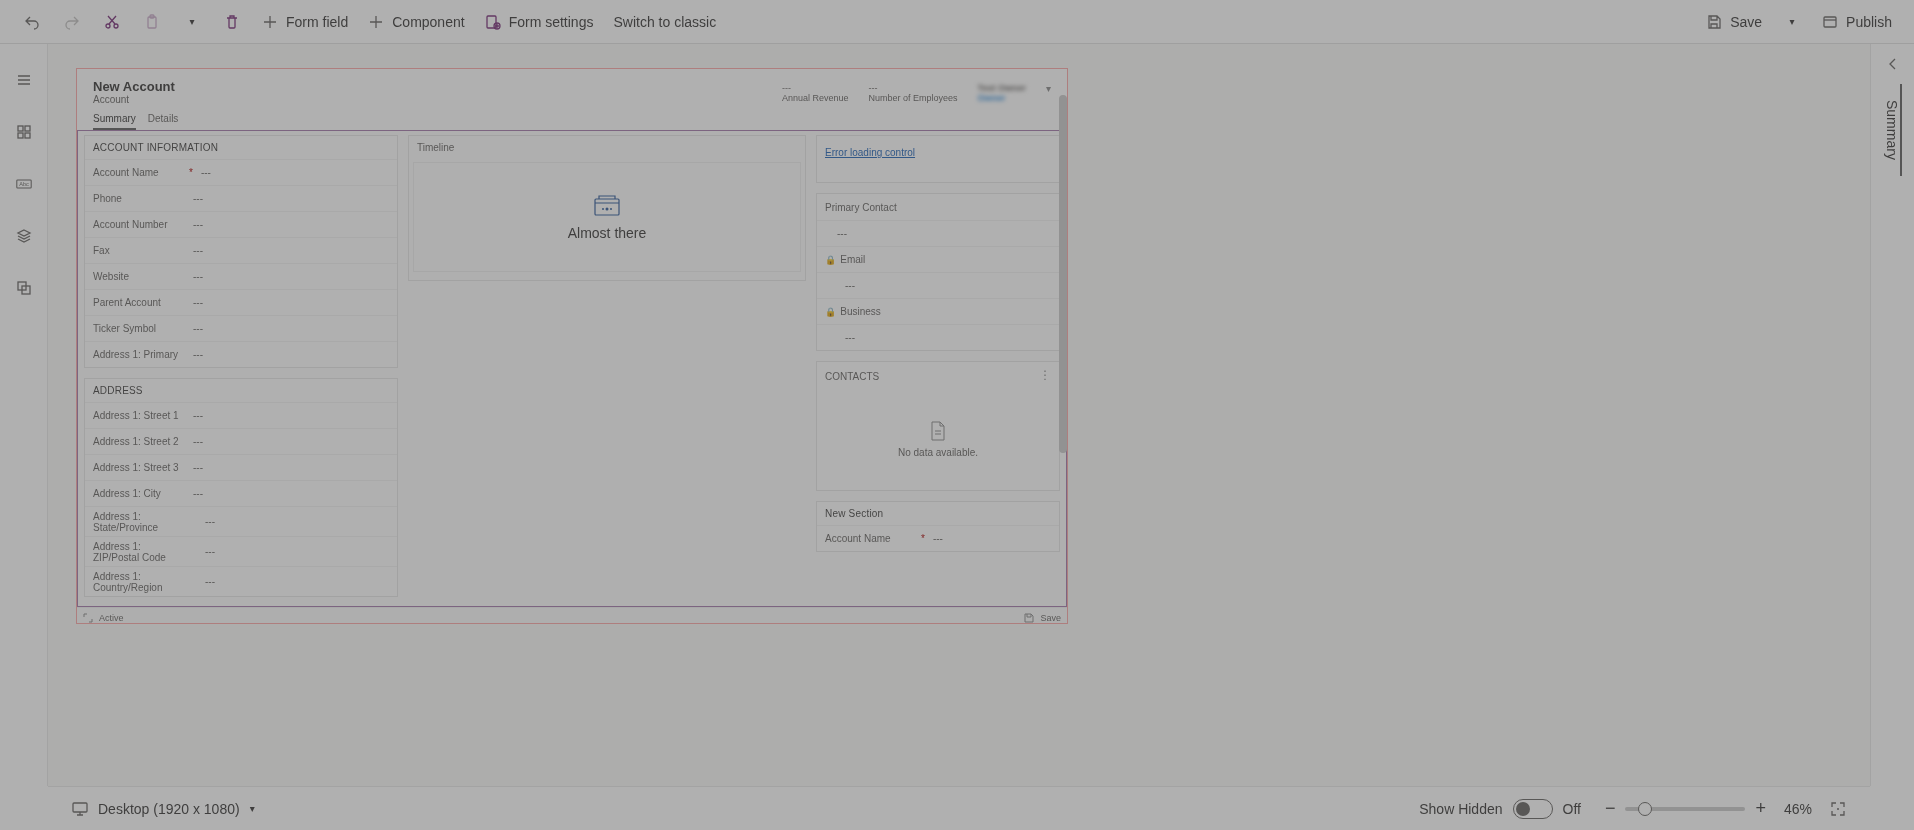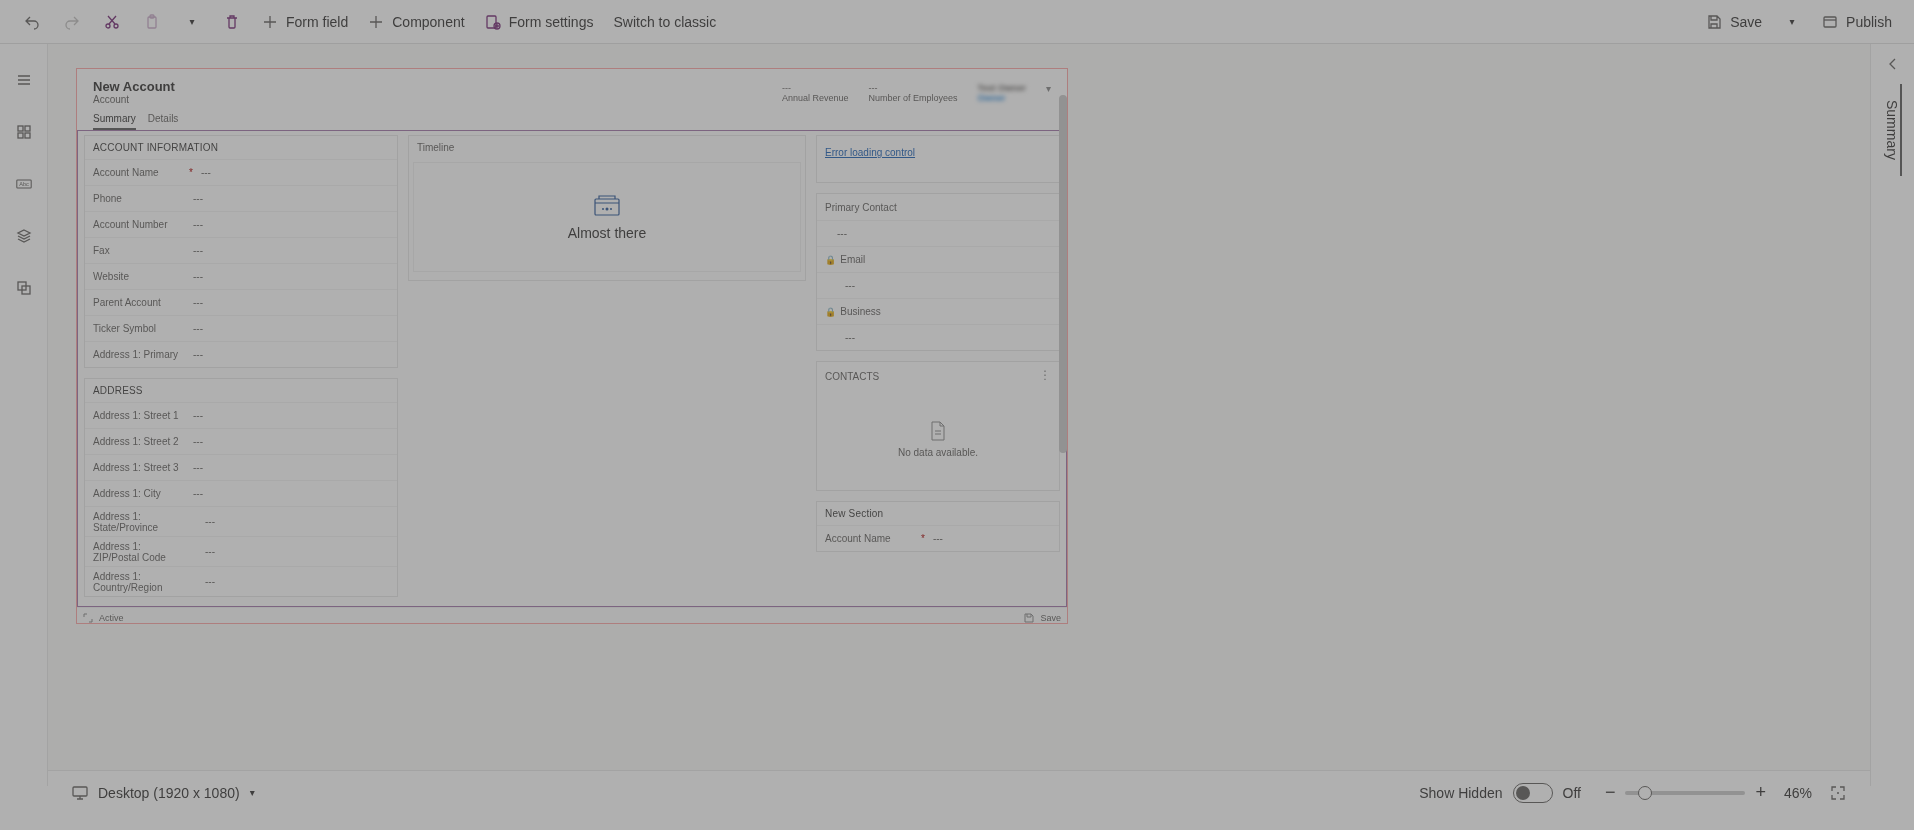--- a/index.html
+++ b/index.html
@@ -112,21 +112,21 @@
   }
   .footer .l, .footer .r { display:flex; gap:6px; align-items:center; }
 
   .canvas-scroll { position:absolute; right:0; top:26px; bottom:16px; width:8px;
     background:transparent; }
   .canvas-scroll .thumb { position:absolute; left:0; width:8px; background:#c8c8c8;
     top:0; height:70%; border-radius:4px; }
 
   
   .statusbar {
-    position:absolute; left:48px; right:44px; bottom:16px; height:44px;
+    position:absolute; left:48px; right:44px; bottom:0; height:44px;
     display:flex; align-items:center; padding:0 24px; background:#fff;
     border-top:1px solid #e8e8e8; font-size:14px; color:#323130;
   }
   .statusbar .seg { display:flex; align-items:center; gap:10px; }
   .statusbar .spacer { flex:1; }
   .toggle {
     width:40px; height:20px; border-radius:10px; border:1px solid #605e5c;
     position:relative; background:#fff;
   }
   .toggle .knob { position:absolute; top:2px; left:2px; width:14px; height:14px;

